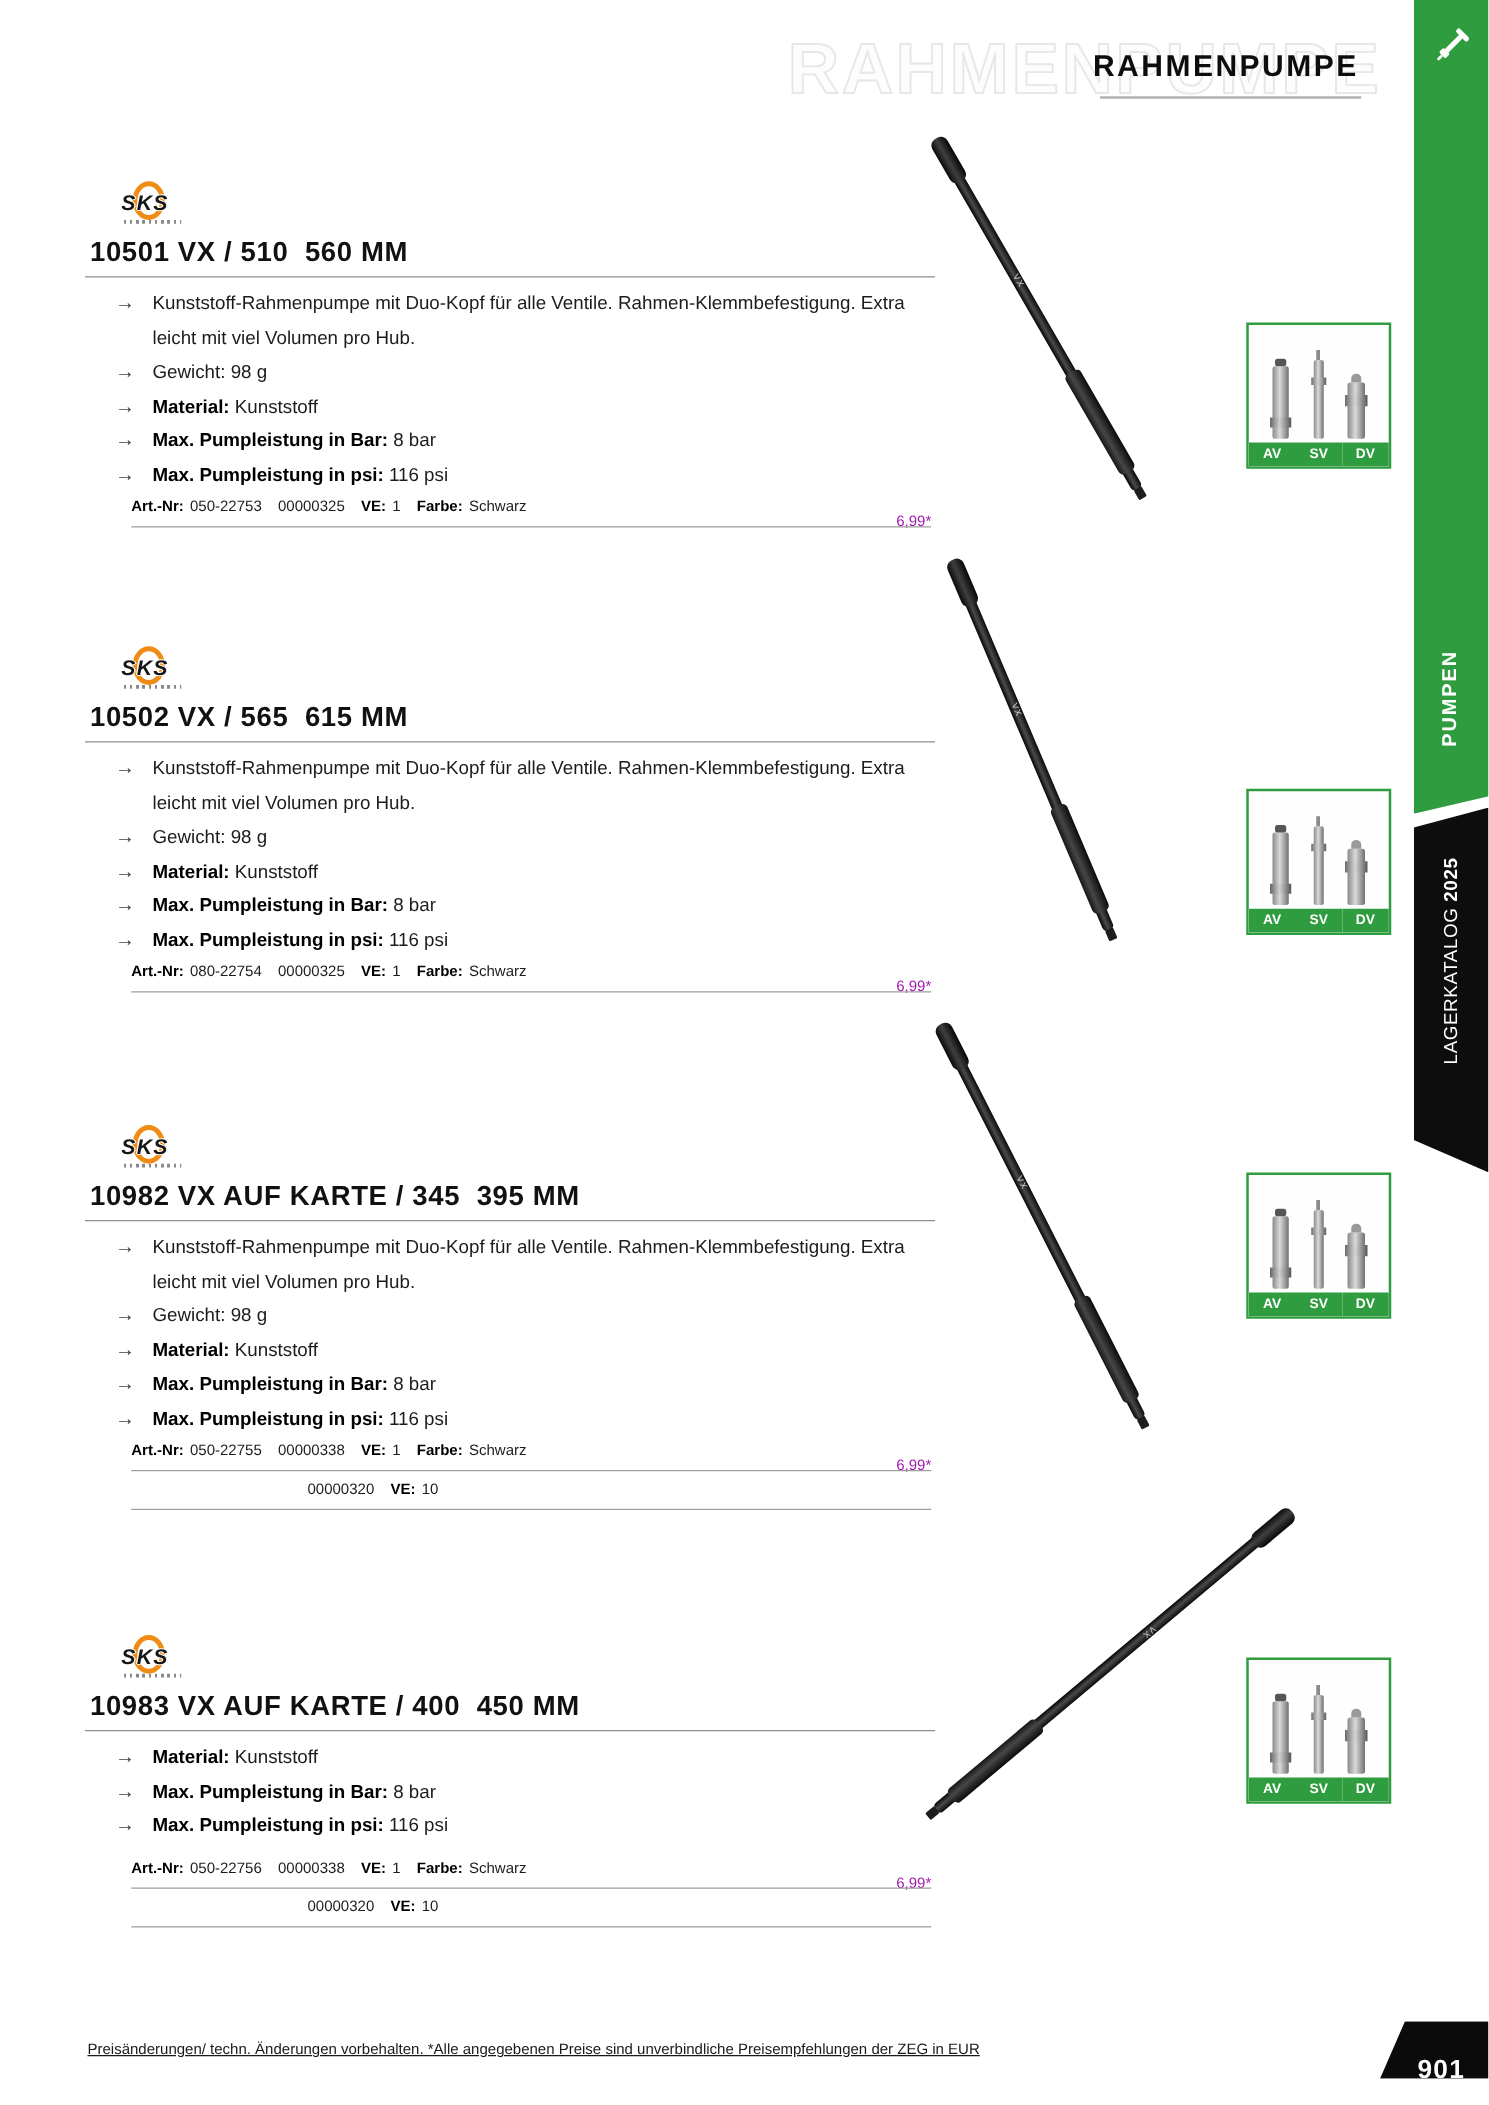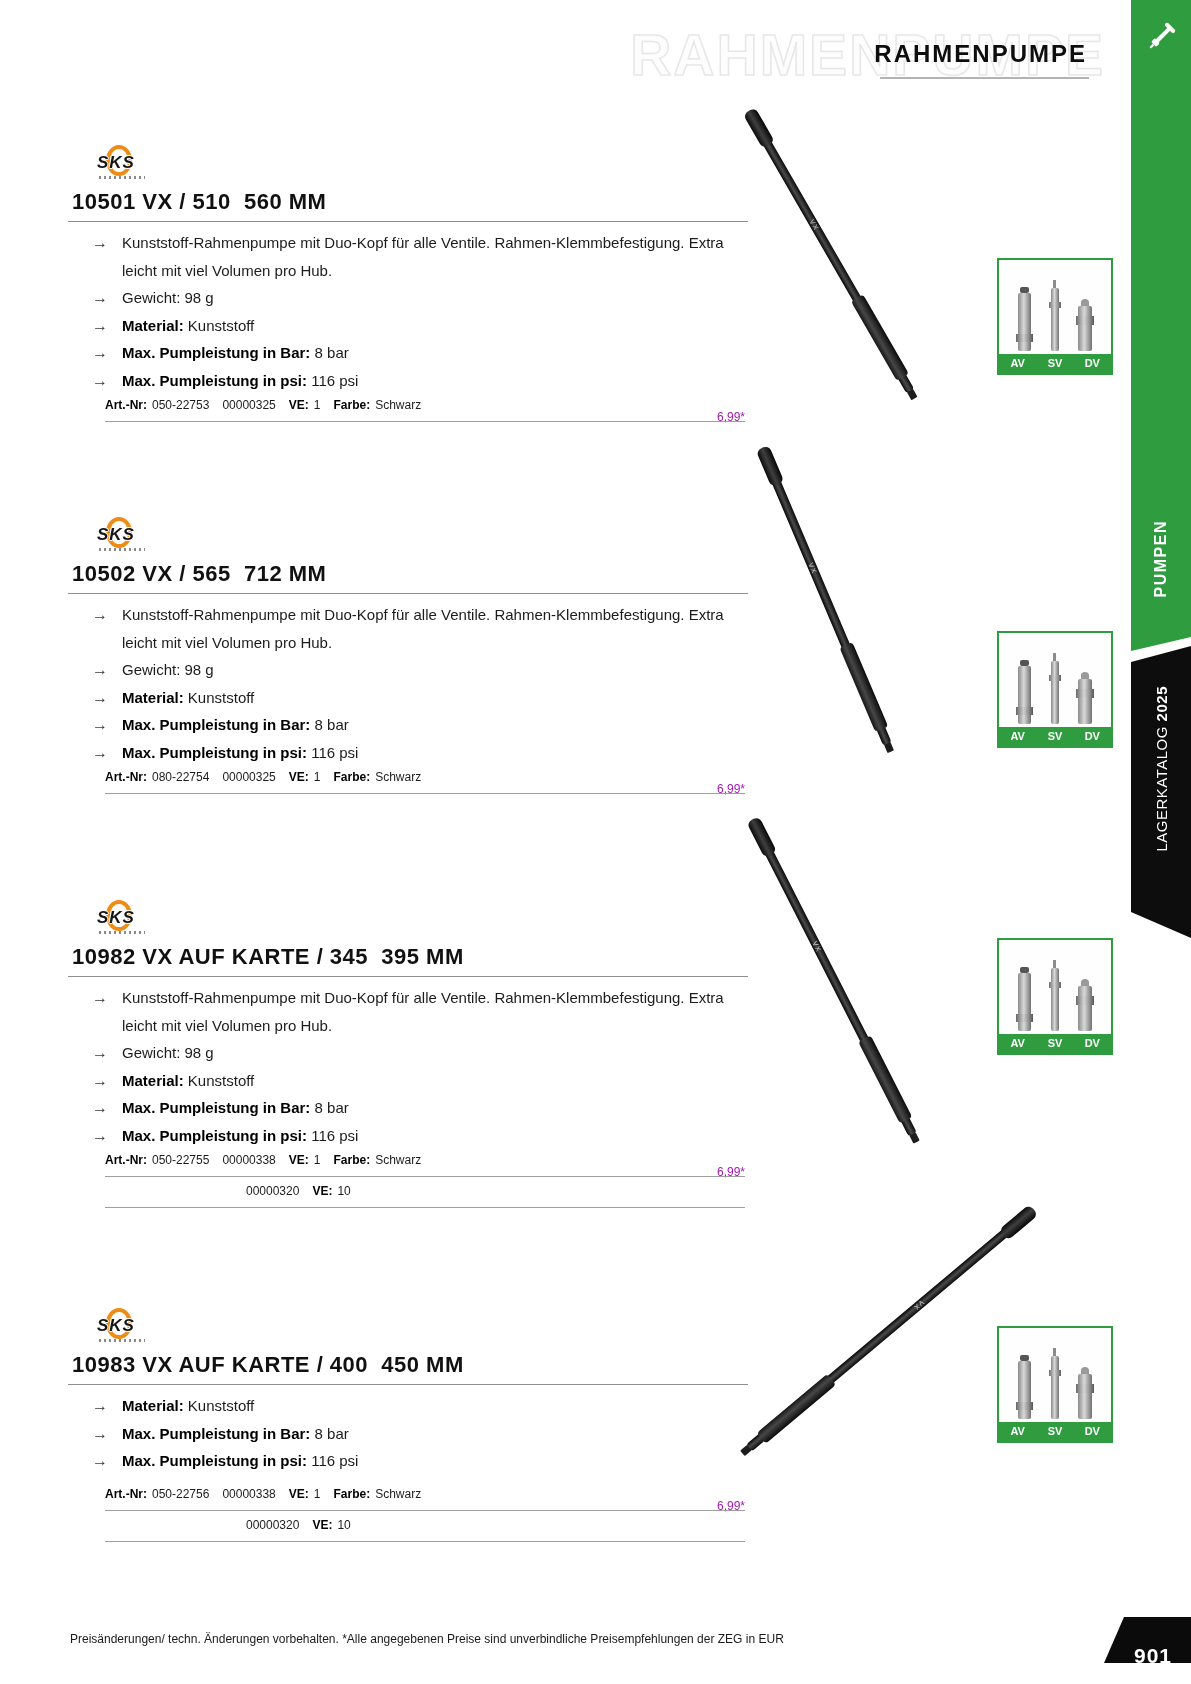--- a/index.html
+++ b/index.html
@@ -91,21 +91,21 @@
   .valve.dv{width:14px;height:45px;}
   .valve.dv::before{content:"";position:absolute;top:-7px;left:3px;width:8px;height:7px;
          border-radius:50% 50% 0 0;background:#9a9a9a;}
   .valve.dv::after{content:"";position:absolute;top:10px;left:-2px;width:18px;height:9px;
          background:linear-gradient(90deg,#6a6a6a,#d5d5d5 45%,#585858);}
   .valve-labels{display:flex;gap:0;height:19px;background:#fff;}
   .valve-labels span{flex:1;background:#2e9c3f;color:#fff;font-size:11px;font-weight:bold;
          text-align:center;line-height:19px;}
 
   
-  .footer-note{position:absolute;left:70px;top:1632px;font-size:12px;color:#1a1a1a;}
+  .footer-note{position:absolute;left:70px;top:1632px;font-size:12px;color:#1a1a1a;text-decoration:underline;}
   .page-badge{position:absolute;left:1104px;top:1617px;width:87px;height:46px;background:#0b0b0b;
               clip-path:polygon(20px 0,100% 0,100% 100%,0 100%);}
   .page-badge span{position:absolute;left:30px;top:16px;color:#fff;font-size:21px;font-weight:bold;
               line-height:46px;letter-spacing:1px;}
 </style>
 </head>
 <body>
 
 <div class="page">
 
@@ -167,21 +167,21 @@
       <span>DV</span>
     </div>
   </div>
 
   <section class="product pos-a" style="top:517px">
     <div class="sks-logo">
       <span class="sks-ring"></span>
       <span class="sks-text">SKS</span>
       <span class="sks-sub"></span>
     </div>
-    <h2 class="product-title">10502 VX / 565  712 MM</h2>
+    <h2 class="product-title">10502 VX / 565  615 MM</h2>
     <div class="title-rule"></div>
     <ul class="bullets">
       <li><span class="arrow">→</span><span class="bb"></span><span class="bt">Kunststoff-Rahmenpumpe mit Duo-Kopf für alle Ventile. Rahmen-Klemmbefestigung. Extra leicht mit viel Volumen pro Hub.</span></li>
       <li><span class="arrow">→</span><span class="bb"></span><span class="bt">Gewicht: 98 g</span></li>
       <li><span class="arrow">→</span><span class="bb">Material:</span><span class="bt"> Kunststoff</span></li>
       <li><span class="arrow">→</span><span class="bb">Max. Pumpleistung in Bar:</span><span class="bt"> 8 bar</span></li>
       <li><span class="arrow">→</span><span class="bb">Max. Pumpleistung in psi:</span><span class="bt"> 116 psi</span></li>
     </ul>
     <div class="art-row r1">
       <span class="lab">Art.-Nr:</span><span class="val">080-22754</span><span class="val">00000325</span><span class="lab">VE:</span><span class="val">1</span><span class="lab">Farbe:</span><span class="val">Schwarz</span>

